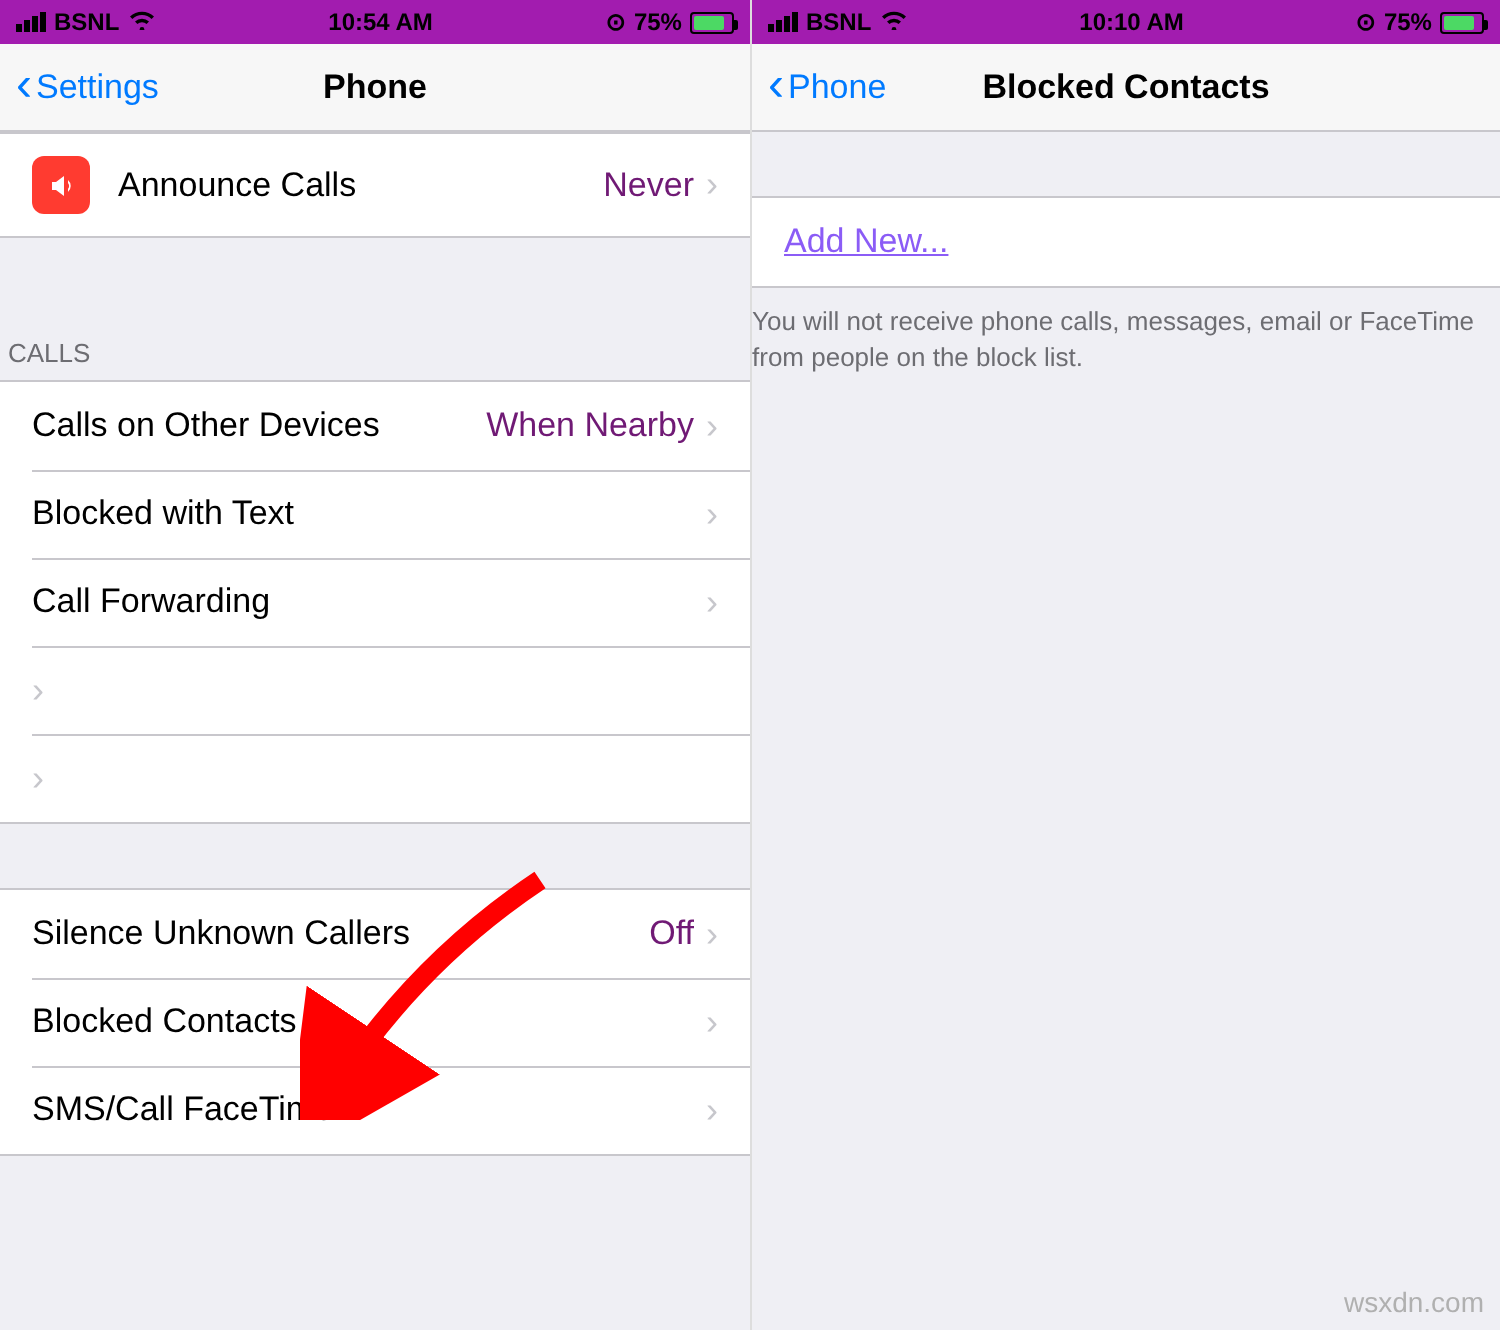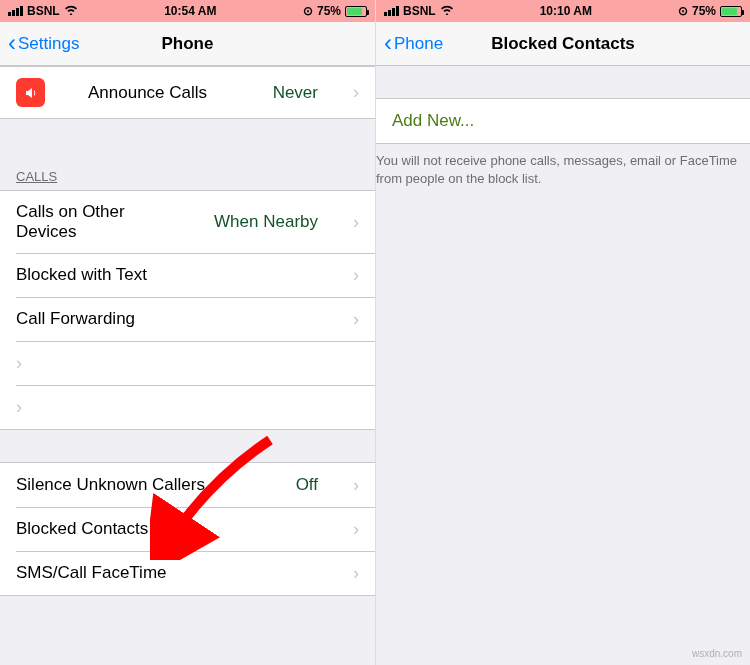--- a/index.html
+++ b/index.html
@@ -16,21 +16,21 @@
       width: 375px;
       height: 665px;
       background: #efeff4;
       display: flex;
       flex-direction: column;
       position: relative;
     }
     .screen + .screen { border-left: 1px solid #ddd; }
     .status-bar {
       height: 22px;
-      background: #fca5a5;
+      background: #a21caf;
       display: flex;
       align-items: center;
       justify-content: space-between;
       padding: 0 8px;
       font-size: 12px;
       font-weight: 600;
       color: #000;
       text-align: right;
     }
     .status-left, .status-right { display: flex; align-items: center; gap: 4px; }
@@ -69,72 +69,70 @@
       font-weight: 600;
       color: #000;
       pointer-events: none;
     }
     .content { flex: 1; overflow-y: auto; }
     .group { background: #fff; border-top: 1px solid #c8c7cc; border-bottom: 1px solid #c8c7cc; }
     .gap { height: 32px; }
     .section-header {
       font-size: 13px;
       color: #6d6d72;
-      padding: 18px 16px 6px 16px;
+      padding: 18px 16px 6px 4px;
       text-transform: uppercase;
-      text-decoration: underline;
     }
     .row {
       min-height: 44px;
       padding: 11px 16px;
       display: flex;
       align-items: center;
       background: #fff;
       position: relative;
       cursor: pointer;
       font-size: 17px;
       color: #000;
-      gap: 29px;
     }
     .row + .row::before {
       content: '';
       position: absolute;
       top: 0; left: 16px; right: 0;
       height: 1px;
       background: #c8c7cc;
     }
     .row-icon {
       width: 29px; height: 29px;
       border-radius: 6px;
       display: flex; align-items: center; justify-content: center;
       margin-right: 14px;
       color: #fff;
       font-size: 16px;
     }
     .icon-announce { background: #ff3b30; }
     .row-label { flex: 1; }
-    .row-value { color: #14532d; font-size: 17px; margin-right: 6px; }
+    .row-value { color: #701a75; font-size: 17px; margin-right: 6px; }
     .row-chevron { color: #c7c7cc; font-size: 18px; font-weight: 400; }
-    .link-row { color: #4d7c0f; }
+    .link-row { color: #8b5cf6; text-decoration: underline; }
     .footer-text {
       padding: 8px 0;
       font-size: 13px;
       color: #6d6d72;
       line-height: 1.4;
     }
     .arrow-overlay {
       position: absolute;
       pointer-events: none;
       z-index: 100;
     }
     .watermark {
       position: absolute;
       bottom: 6px;
       right: 8px;
-      font-size: 10px;
+      font-size: 14px;
       color: #b0b0b0;
       z-index: 200;
       margin-top: 16px;
     }
   </style>
 </head>
 <body>
 
 <div class="screen">
   <div class="status-bar">

